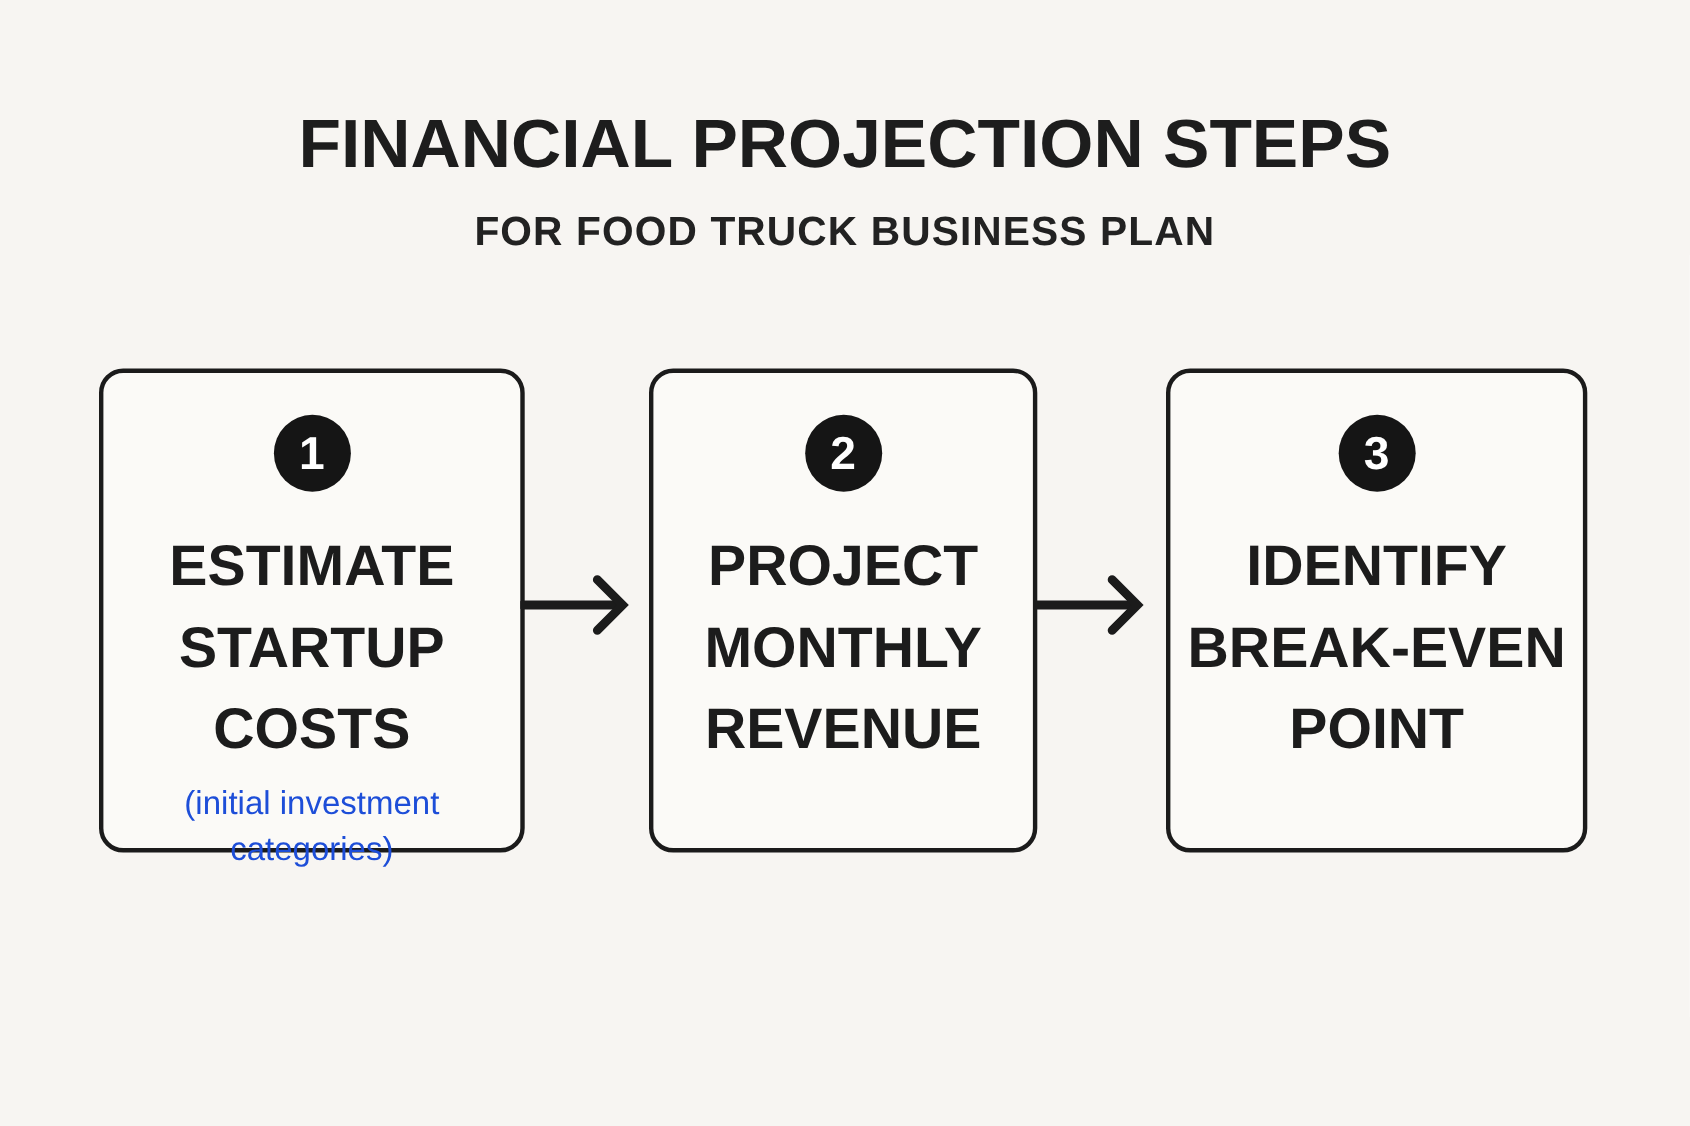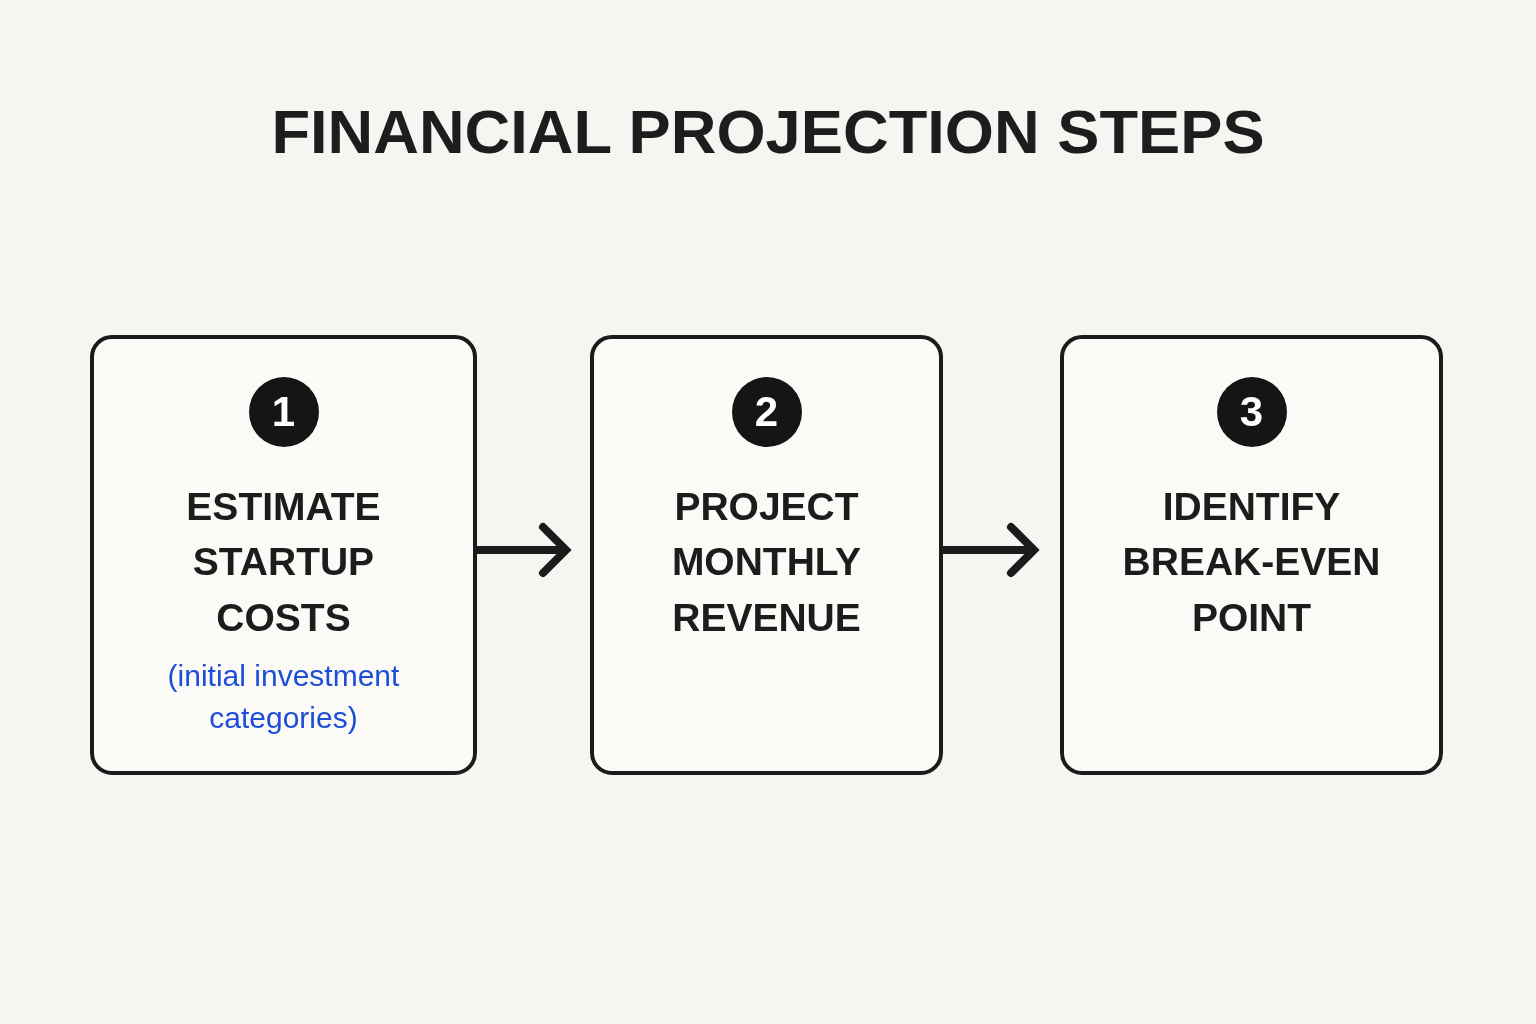--- a/index.html
+++ b/index.html
@@ -69,21 +69,21 @@
     flex: 0 0 auto;
   }
   .badge span {
     color: #ffffff;
     font-size: 42px;
     font-weight: 700;
     line-height: 1;
   }
   .step-label {
     margin-top: 32px;
-    font-size: 39px;
+    font-size: 52px;
     font-weight: 700;
     line-height: 1.42;
     color: #1c1c1c;
   }
   .step-note {
     margin-top: 10px;
     font-size: 30px;
     font-weight: 400;
     line-height: 1.4;
     color: #1d4ed8;
@@ -103,20 +103,21 @@
     stroke-linecap: round;
     stroke-linejoin: miter;
   }
 </style>
 </head>
 <body>
 
 <div class="canvas">
 
   <h1 class="title">FINANCIAL PROJECTION STEPS</h1>
+  <h2 class="subtitle">FOR FOOD TRUCK BUSINESS PLAN</h2>
 
   <div class="step-card card-1">
     <div class="badge">
       <span>1</span>
     </div>
     <div class="step-label">ESTIMATE<br>STARTUP<br>COSTS</div>
     <div class="step-note">(initial investment<br>categories)</div>
   </div>
 
   <svg class="arrow arrow-1" viewBox="0 0 100 92" aria-hidden="true">

